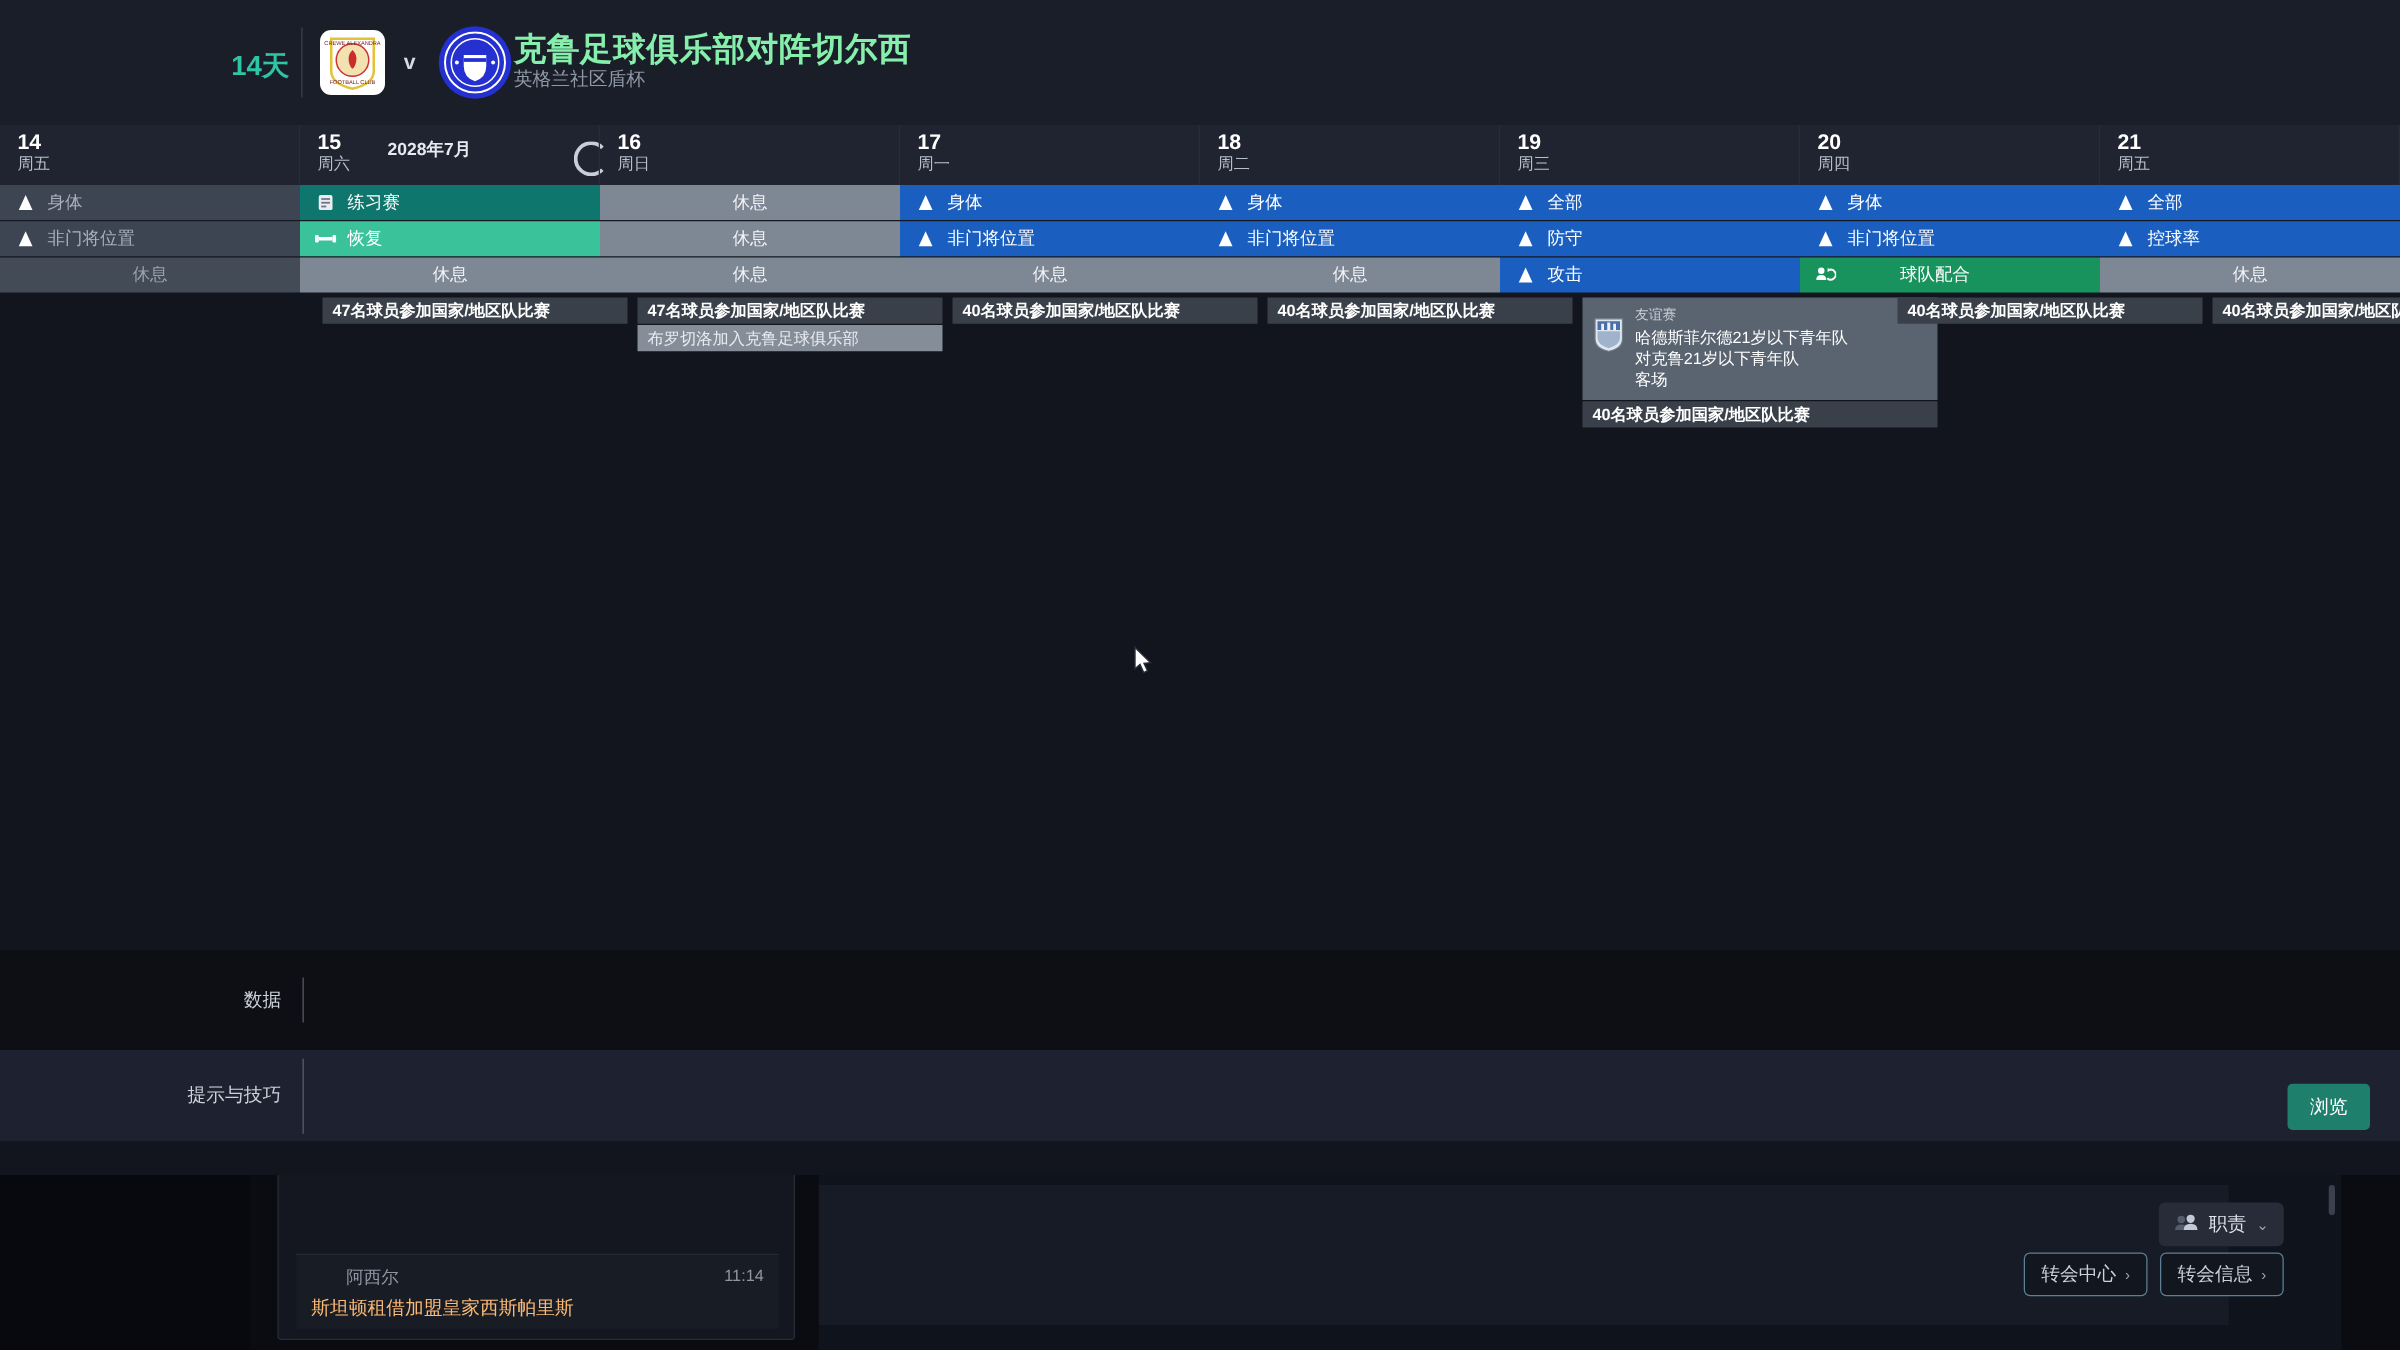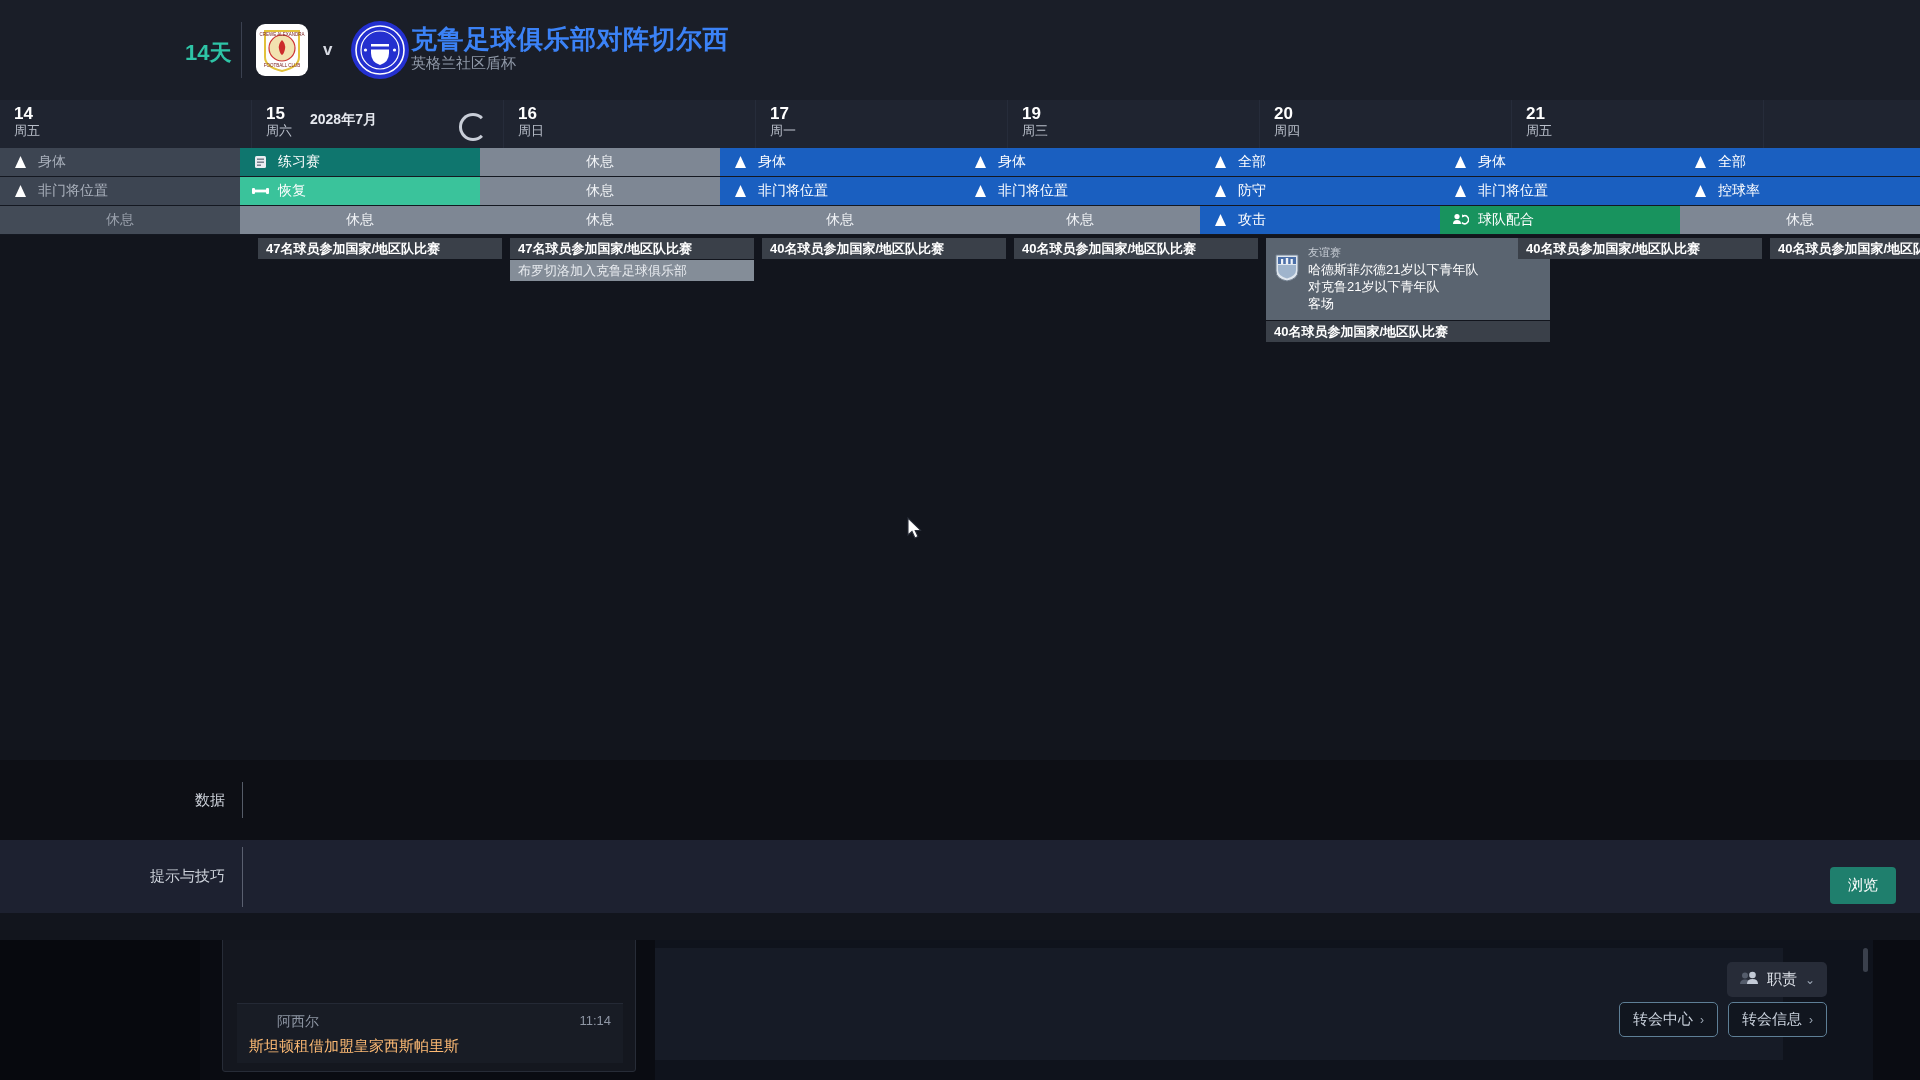--- a/index.html
+++ b/index.html
@@ -43,21 +43,21 @@
     font-size: 17px; font-weight: bold; color: #d7dae2;
   }
   .crest-away {
     position: absolute; left: 351px; top: 21px;
     width: 58px; height: 58px; border-radius: 50%;
     background: #2430cf;
     display: flex; align-items: center; justify-content: center;
   }
   .match-title {
     position: absolute; left: 411px; top: 22px;
-    font-size: 26px; font-weight: bold; color: #3b82f6; letter-spacing: .5px;
+    font-size: 26px; font-weight: bold; color: #86efac; letter-spacing: .5px;
   }
   .match-sub {
     position: absolute; left: 411px; top: 54px;
     font-size: 15px; color: #9099a8;
   }
 
   
   .cal {
     position: absolute; left: 0; top: 100px; width: 1920px;
   }
@@ -108,21 +108,21 @@
   .sess .ico {
     width: 20px; height: 16px; margin-right: 8px;
     display: inline-flex; align-items: center; justify-content: center;
     flex: 0 0 20px;
   }
   .sess .lbl { color: #ffffff; }
 
   .sess.blue  { background: #1a5fc0; }
   .sess.green { background: #3ac39b; }
   .sess.green .lbl { color: #ffffff; }
-  .sess.teamgreen { background: #18935e; }
+  .sess.teamgreen { background: #18935e; gap: 42px; }
   .sess.grey  { background: #7e8794; }
   .sess.grey .lbl  { color: #f2f4f7; }
   .sess.greydark { background: #0f766e; }
   .sess.dark  { background: #3d4552; }
   .sess.dark .lbl { color: #aab1bc; }
   .sess.rest-dim { background: #434b57; }
   .sess.rest-dim .lbl { color: #9ba2ad; }
   .sess.center { justify-content: center; padding-left: 0; }
   .note {
     font-size: 13px; font-weight: bold;
@@ -297,20 +297,24 @@
       </div>
       <div class="daycol-head" style="width: 252px;">
         <div class="dnum">16</div>
         <div class="dname">周日</div>
       </div>
       <div class="daycol-head" style="width: 252px;">
         <div class="dnum">17</div>
         <div class="dname">周一</div>
       </div>
       <div class="daycol-head" style="width: 252px;">
+        <div class="dnum">18</div>
+        <div class="dname">周二</div>
+      </div>
+      <div class="daycol-head" style="width: 252px;">
         <div class="dnum">19</div>
         <div class="dname">周三</div>
       </div>
       <div class="daycol-head" style="width: 252px;">
         <div class="dnum">20</div>
         <div class="dname">周四</div>
       </div>
       <div class="daycol-head" style="width: 252px;">
         <div class="dnum">21</div>
         <div class="dname">周五</div>

